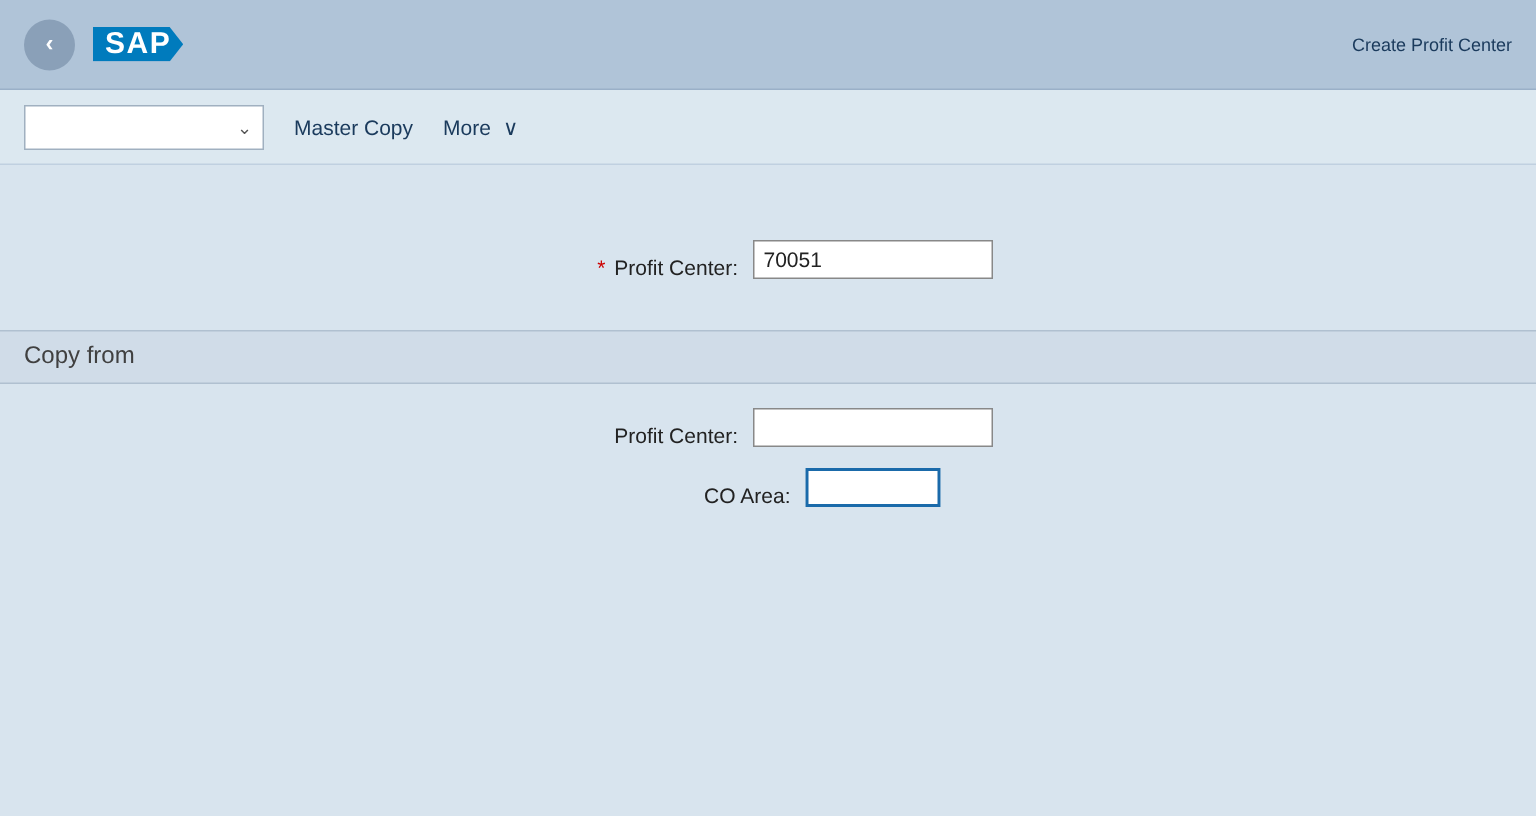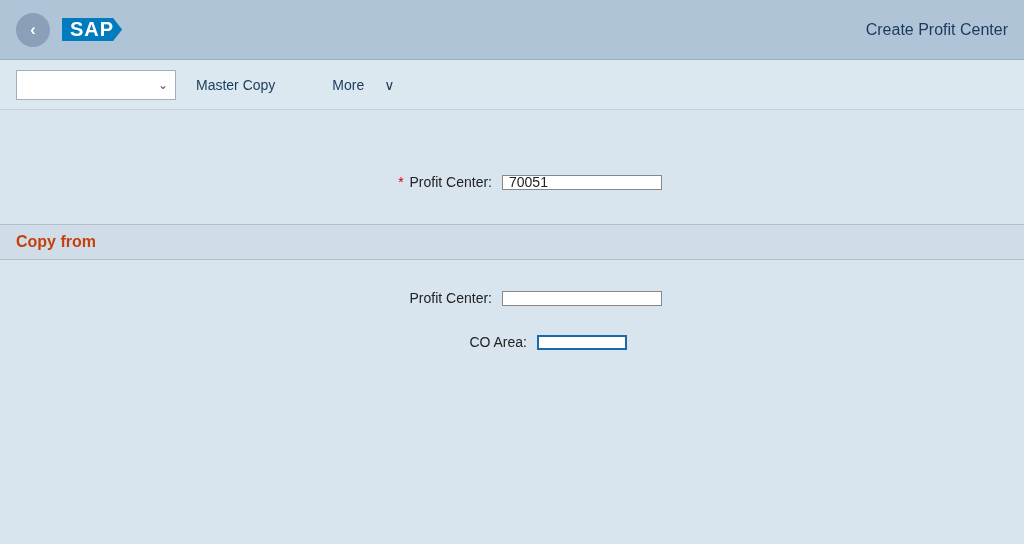--- a/index.html
+++ b/index.html
@@ -65,21 +65,21 @@
 
     .sap-logo-text {
       color: white;
       font-size: 20px;
       font-weight: bold;
       letter-spacing: 1px;
     }
 
     .header-title {
       color: #1a3a5c;
-      font-size: 16px;
+      font-size: 12px;
       font-weight: normal;
     }
 
     
     .toolbar {
       background-color: #dce8f0;
       height: 50px;
       display: flex;
       align-items: center;
       padding: 0 16px;
@@ -119,65 +119,63 @@
       cursor: pointer;
       white-space: nowrap;
       background: none;
       border: none;
       padding: 4px 0;
     }
 
     .more-btn {
       display: flex;
       align-items: center;
-      gap: 20px;
+      gap: 8px;
       color: #1a3a5c;
       font-size: 14px;
       cursor: pointer;
       background: none;
       border: none;
-      margin-left: 37px;
     }
 
     
     .main-content {
       background-color: #d8e4ee;
       padding: 30px 0;
       height: calc(544px - 110px);
     }
 
     .form-section {
       display: flex;
       flex-direction: column;
       align-items: center;
       padding: 20px 0 10px 0;
     }
 
     .form-row {
       display: flex;
-      align-items: center;
+      align-items: flex-end;
       margin-bottom: 14px;
-      margin-top: 14px;
     }
 
     .form-label {
       text-align: right;
       min-width: 130px;
       margin-right: 10px;
       font-size: 14px;
       color: #222;
     }
 
     .required-star {
       color: #cc0000;
       margin-right: 2px;
     }
 
     .form-input {
-      height: 15px;
+      height: 26px;
       border: 1px solid #888;
       background-color: #ffffff;
       font-size: 14px;
       padding: 0 6px;
       color: #222;
     }
 
     .input-profit-center {
       width: 160px;
     }
@@ -187,22 +185,22 @@
     }
 
     
     .copy-from-section {
       margin-top: 10px;
     }
 
     .copy-from-header {
       padding: 8px 16px;
       font-size: 16px;
-      font-weight: bold;
-      color: #c2410c;
+      font-weight: normal;
+      color: #404040;
       border-top: 1px solid #b0c0d0;
       border-bottom: 1px solid #b0c0d0;
       background-color: #d0dce8;
     }
 
     .copy-from-form {
       display: flex;
       flex-direction: column;
       align-items: center;
       padding: 16px 0;

